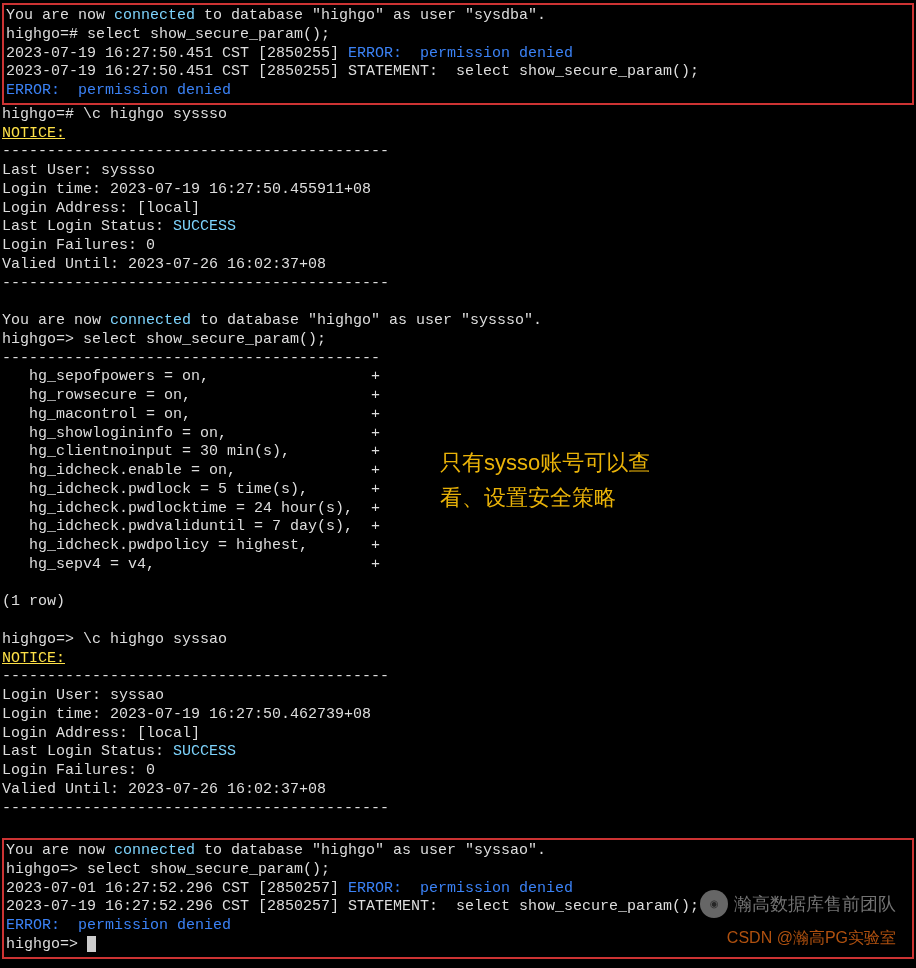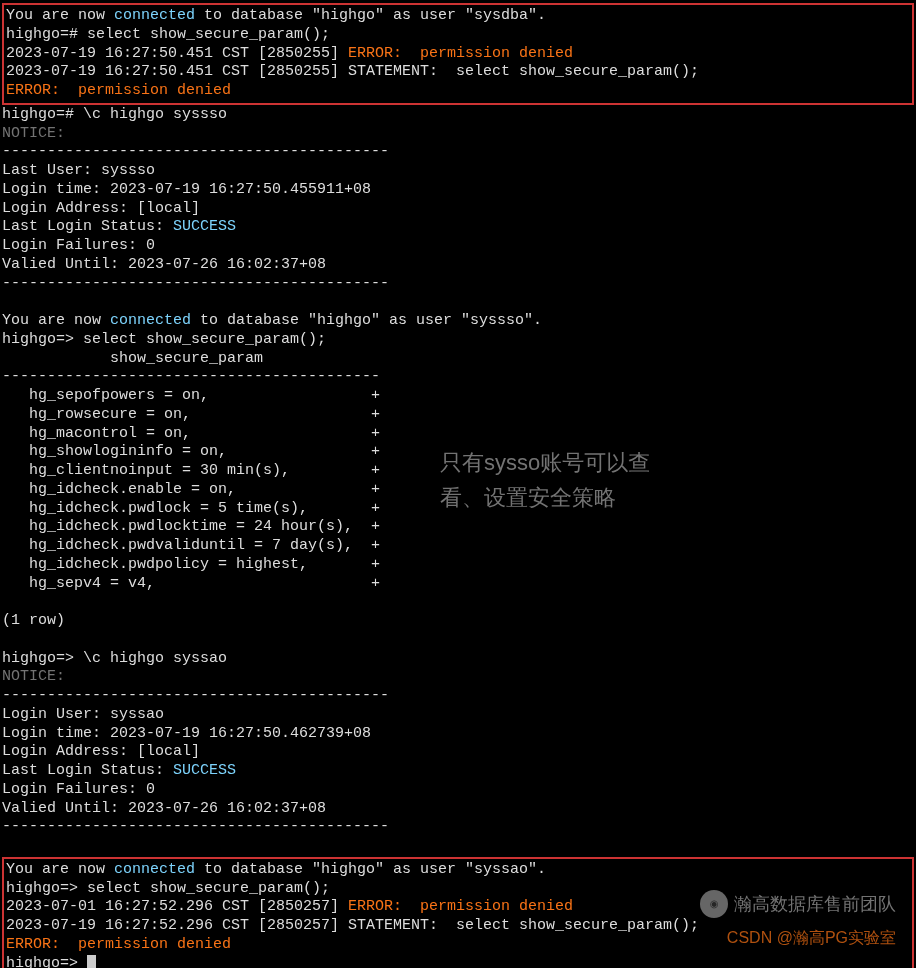--- a/index.html
+++ b/index.html
@@ -19,30 +19,30 @@
       position: relative;
     }
     .terminal {
       padding: 2px;
     }
     .line {
       white-space: pre;
     }
     .white { color: #dddddd; }
     .green { color: #7dd3fc; }
-    .red { color: #f97316; }
-    .cyan { color: #737373; }
+    .red { color: #3b82f6; }
+    .cyan { color: #fde047; text-decoration: underline; }
     .red-box {
       border: 2px solid #cc3333;
       padding: 2px;
       margin: 1px 0;
     }
     .annotation {
       position: absolute;
-      color: #737373;
+      color: #eab308;
       font-family: 'SimSun', 'Microsoft YaHei', sans-serif;
       font-size: 22px;
       line-height: 1.6;
       left: 440px;
       top: 445px;
     }
     .watermark-logo {
       position: absolute;
       right: 20px;
       bottom: 50px;
@@ -102,21 +102,20 @@
   <div class="line white">Login time: 2023-07-19 16:27:50.455911+08</div>
   <div class="line white">Login Address: [local]</div>
   <div class="line white"><span>Last Login Status: </span><span class="green">SUCCESS</span></div>
   <div class="line white">Login Failures: 0</div>
   <div class="line white">Valied Until: 2023-07-26 16:02:37+08</div>
   <div class="line white">-------------------------------------------</div>
   <div class="line white"> </div>
 
   <div class="line white"><span>You are now </span><span class="green">connected</span><span> to database "highgo" as user "syssso".</span></div>
   <div class="line white">highgo=&gt; select show_secure_param();</div>
-  <div class="line white">            show_secure_param</div>
   <div class="line white">------------------------------------------</div>
   <div class="line white">   hg_sepofpowers = on,                  +</div>
   <div class="line white">   hg_rowsecure = on,                    +</div>
   <div class="line white">   hg_macontrol = on,                    +</div>
   <div class="line white">   hg_showlogininfo = on,                +</div>
   <div class="line white">   hg_clientnoinput = 30 min(s),         +</div>
   <div class="line white">   hg_idcheck.enable = on,               +</div>
   <div class="line white">   hg_idcheck.pwdlock = 5 time(s),       +</div>
   <div class="line white">   hg_idcheck.pwdlocktime = 24 hour(s),  +</div>
   <div class="line white">   hg_idcheck.pwdvaliduntil = 7 day(s),  +</div>

